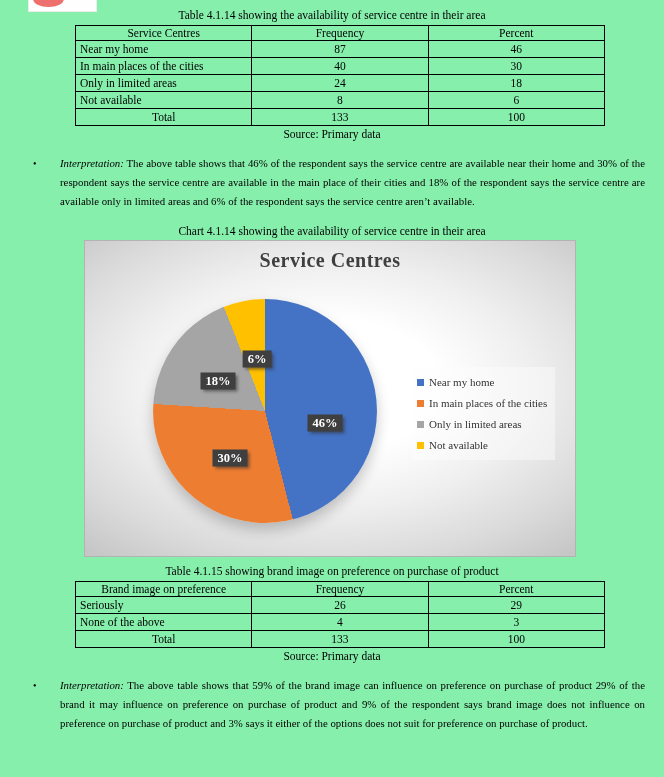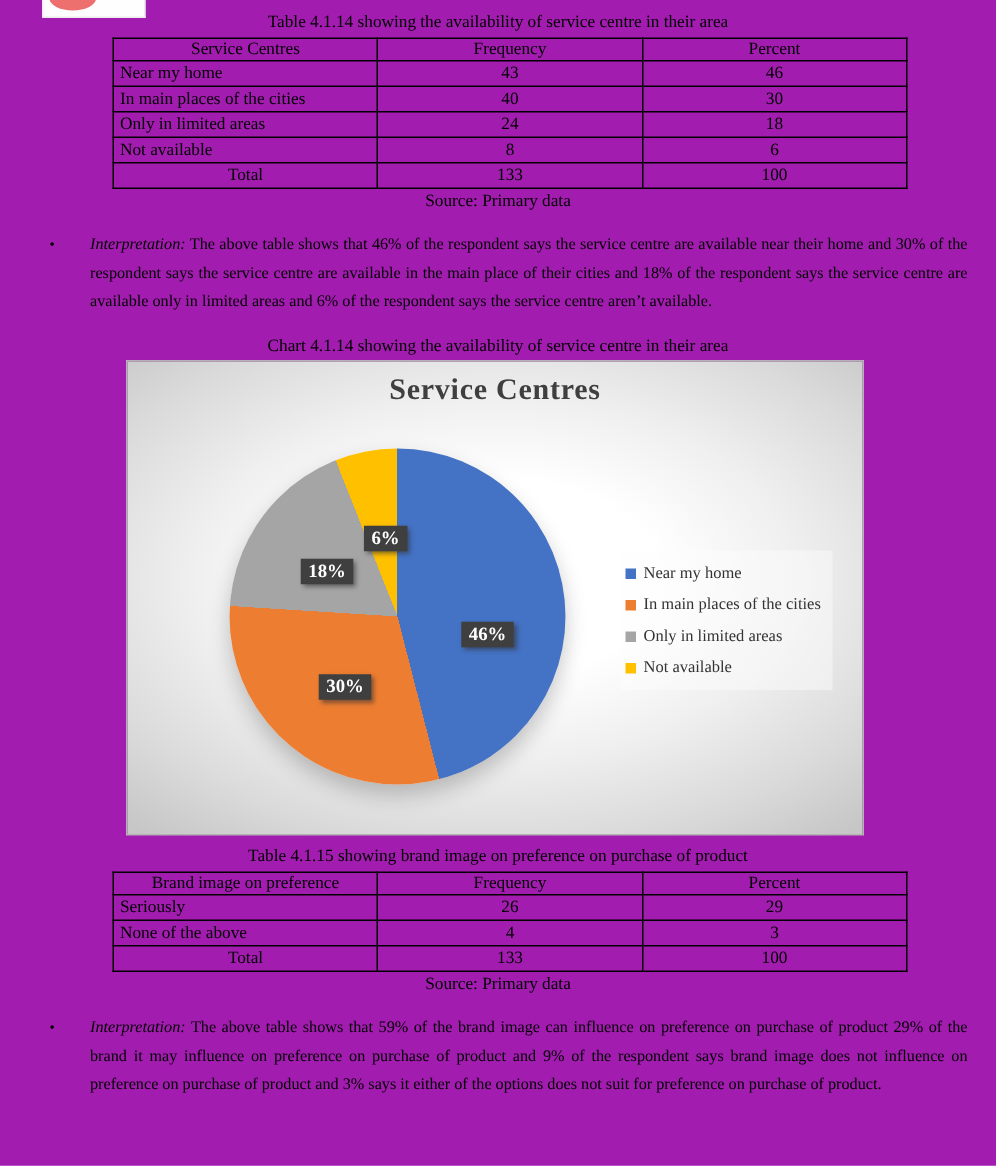--- a/index.html
+++ b/index.html
@@ -2,21 +2,21 @@
 <html><head>
 <meta charset="utf-8">
 <style>
   * { box-sizing: border-box; }
   html, body { margin: 0; padding: 0; }
   body {
     width: 664px; height: 777px; background: #ffffff;
     font-family: "Liberation Serif", "DejaVu Serif", serif;
     color: #000;
   }
-  .page { position: relative; width: 664px; height: 777px; overflow: hidden; background:#a21caf; }
+  .page { position: relative; width: 664px; height: 777px; overflow: hidden; background:#86efac; }
 
   
   .top-marker { position: absolute; left: 28px; top: 0; width: 69px; height: 12px;
     background: #fefefe; border: 1px solid #ececec; border-top: none; overflow: visible; z-index: 5; }
   .red-oval { position: absolute; left: 4px; top: -9px; width: 31px; height: 16px;
     border-radius: 50%; background: #ed6f6e; }
 
   .caption { text-align: center; font-size: 11.5px; line-height: 14px; margin: 0; }
   .cap1 { margin-top: 8px; margin-bottom: 3px; }
   .chart-cap { margin-top: 13px; margin-bottom: 2px; }
@@ -77,21 +77,21 @@
     <thead>
       <tr>
         <th>Service Centres</th>
         <th>Frequency</th>
         <th>Percent</th>
       </tr>
     </thead>
     <tbody>
       <tr>
         <td class="c1">Near my home</td>
-        <td class="cnum">43</td>
+        <td class="cnum">87</td>
         <td class="cnum">46</td>
       </tr>
       <tr>
         <td class="c1">In main places of the cities</td>
         <td class="cnum">40</td>
         <td class="cnum">30</td>
       </tr>
       <tr>
         <td class="c1">Only in limited areas</td>
         <td class="cnum">24</td>

